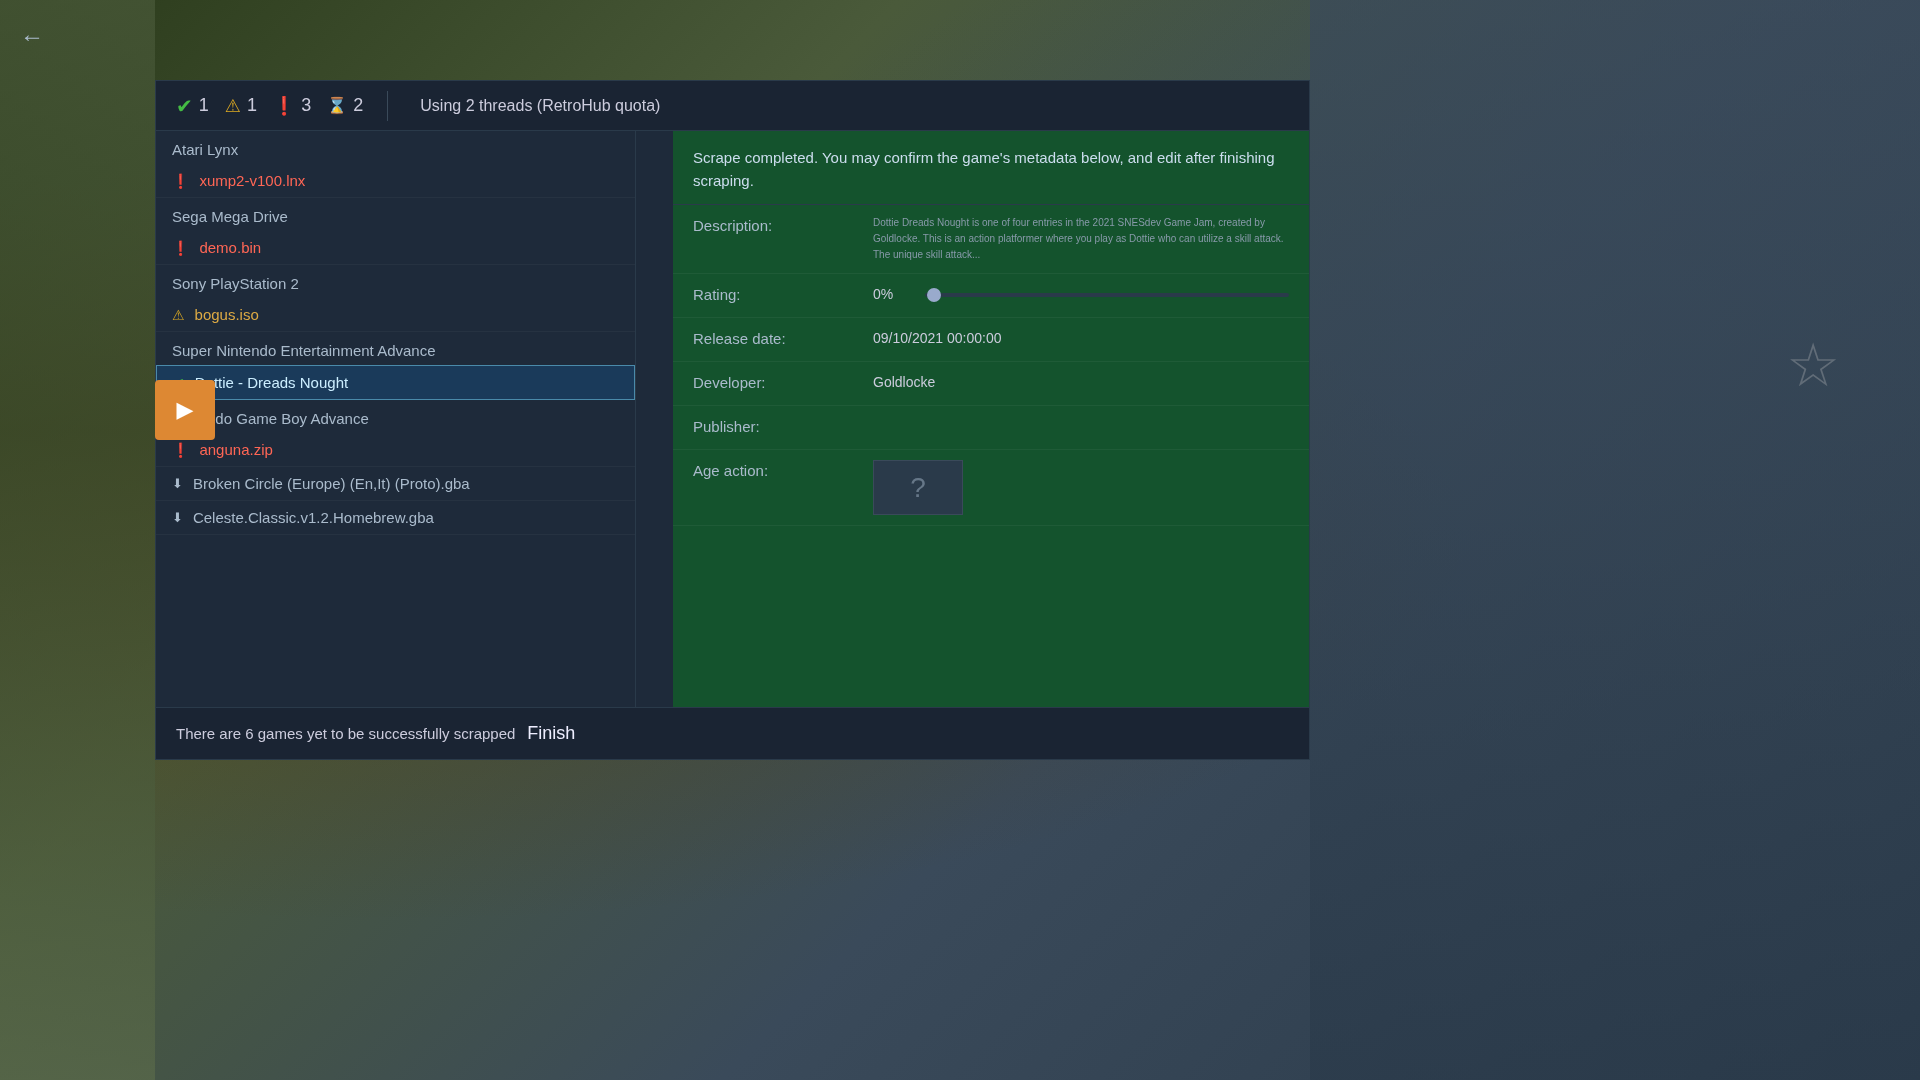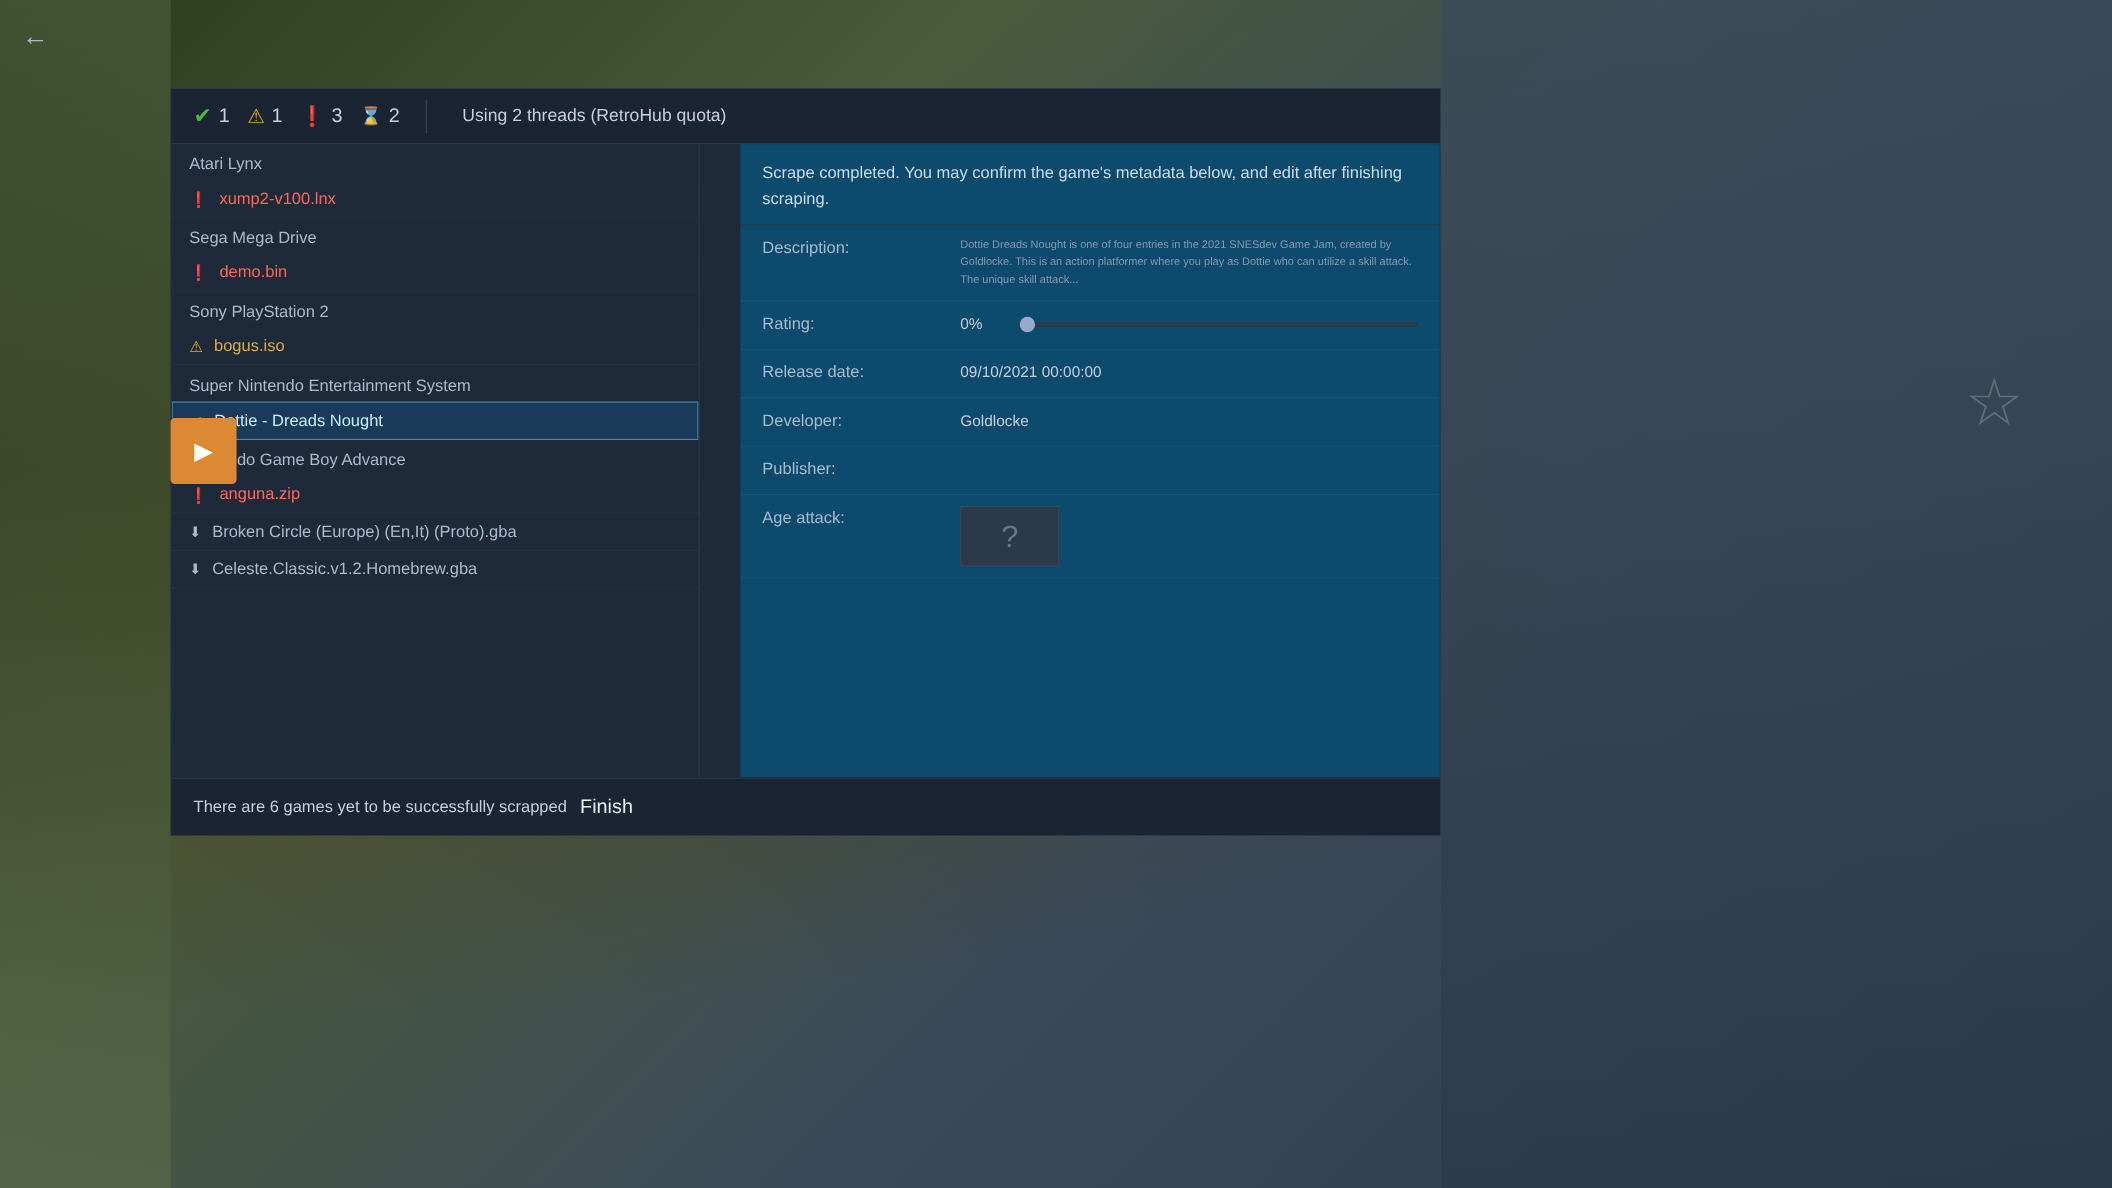--- a/index.html
+++ b/index.html
@@ -149,21 +149,21 @@
     .err-icon { color: #dd3333; }
     .warn-icon { color: #ddaa22; }
     .ok-icon { color: #44bb44; }
     .dl-icon { color: #aabbcc; font-size: 13px; }
 
     
     .detail-panel {
       flex: 1;
       display: flex;
       flex-direction: column;
-      background: #0c4a6e;
+      background: #14532d;
       overflow: hidden;
     }
 
     .scrape-message {
       padding: 16px 20px 12px 20px;
       color: #ccddee;
       font-size: 15px;
       line-height: 1.5;
       border-bottom: 1px solid #2a3a4a;
     }
@@ -372,21 +372,21 @@
         <span class="item-icon err-icon">❗</span>
         <span>demo.bin</span>
       </div>
 
       <div class="platform-header">Sony PlayStation 2</div>
       <div class="game-item warning">
         <span class="item-icon warn-icon">⚠</span>
         <span>bogus.iso</span>
       </div>
 
-      <div class="platform-header">Super Nintendo Entertainment System</div>
+      <div class="platform-header">Super Nintendo Entertainment Advance</div>
       <div class="game-item success selected">
         <span class="item-icon ok-icon">✔</span>
         <span>Dottie - Dreads Nought</span>
       </div>
 
       <div class="platform-header">Nintendo Game Boy Advance</div>
       <div class="game-item error">
         <span class="item-icon err-icon">❗</span>
         <span>anguna.zip</span>
       </div>
@@ -434,21 +434,21 @@
           <div class="meta-label">Developer:</div>
           <div class="meta-value">Goldlocke</div>
         </div>
 
         <div class="meta-row">
           <div class="meta-label">Publisher:</div>
           <div class="meta-value"></div>
         </div>
 
         <div class="meta-row">
-          <div class="meta-label">Age attack:</div>
+          <div class="meta-label">Age action:</div>
           <div class="meta-value">
             <div class="age-rating-thumb">
               <span class="question-mark">?</span>
             </div>
           </div>
         </div>
 
       </div>
     </div>
 

